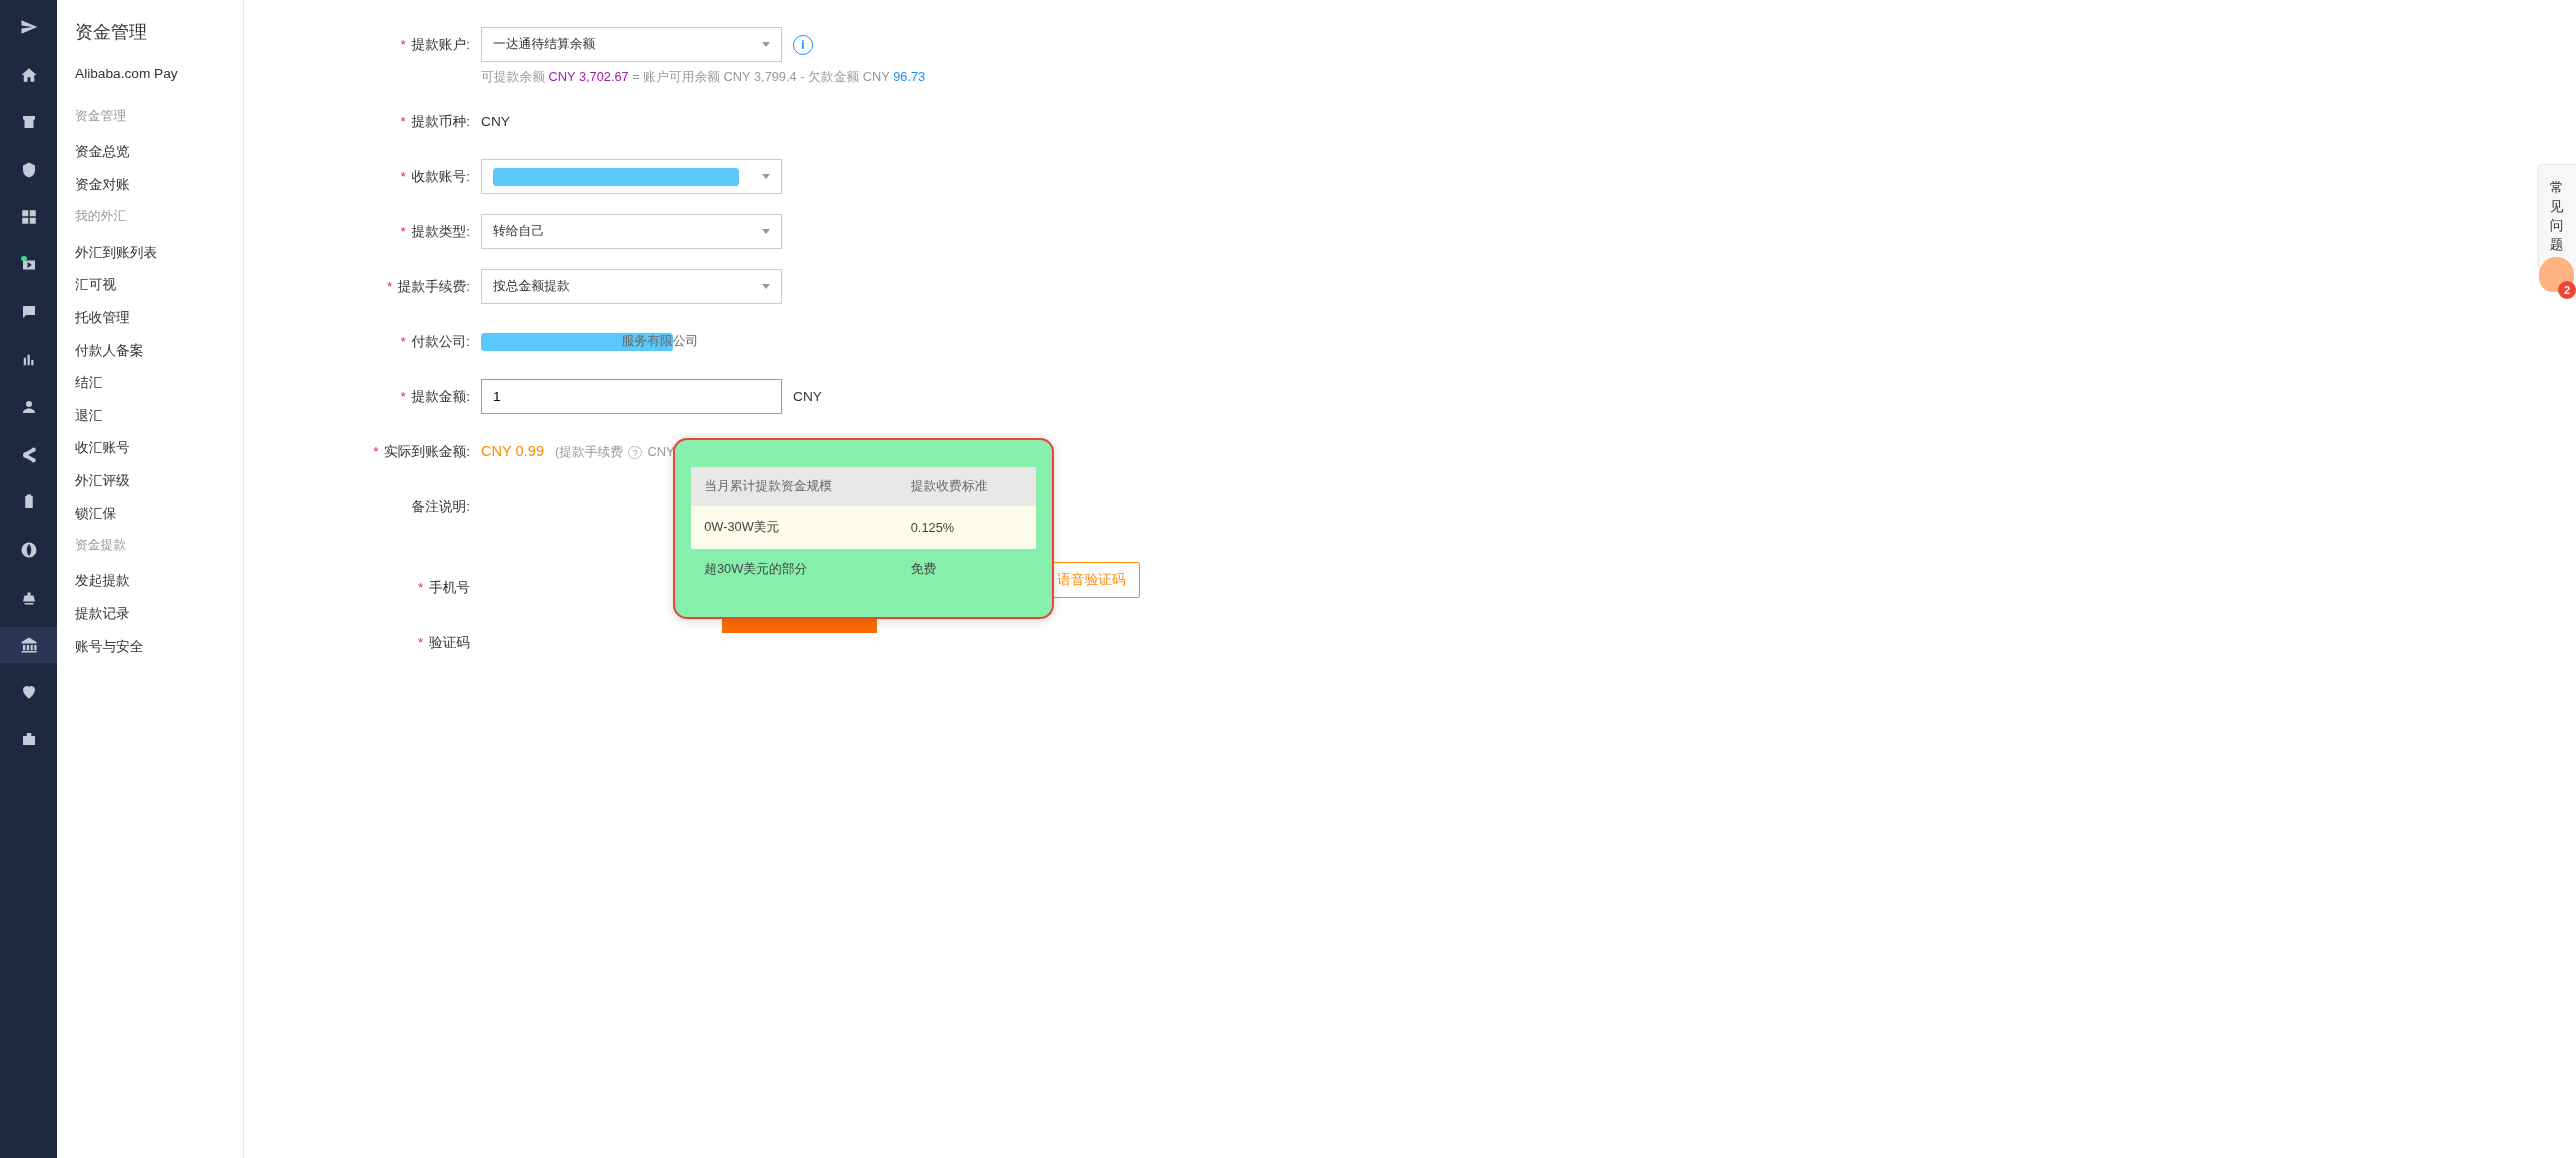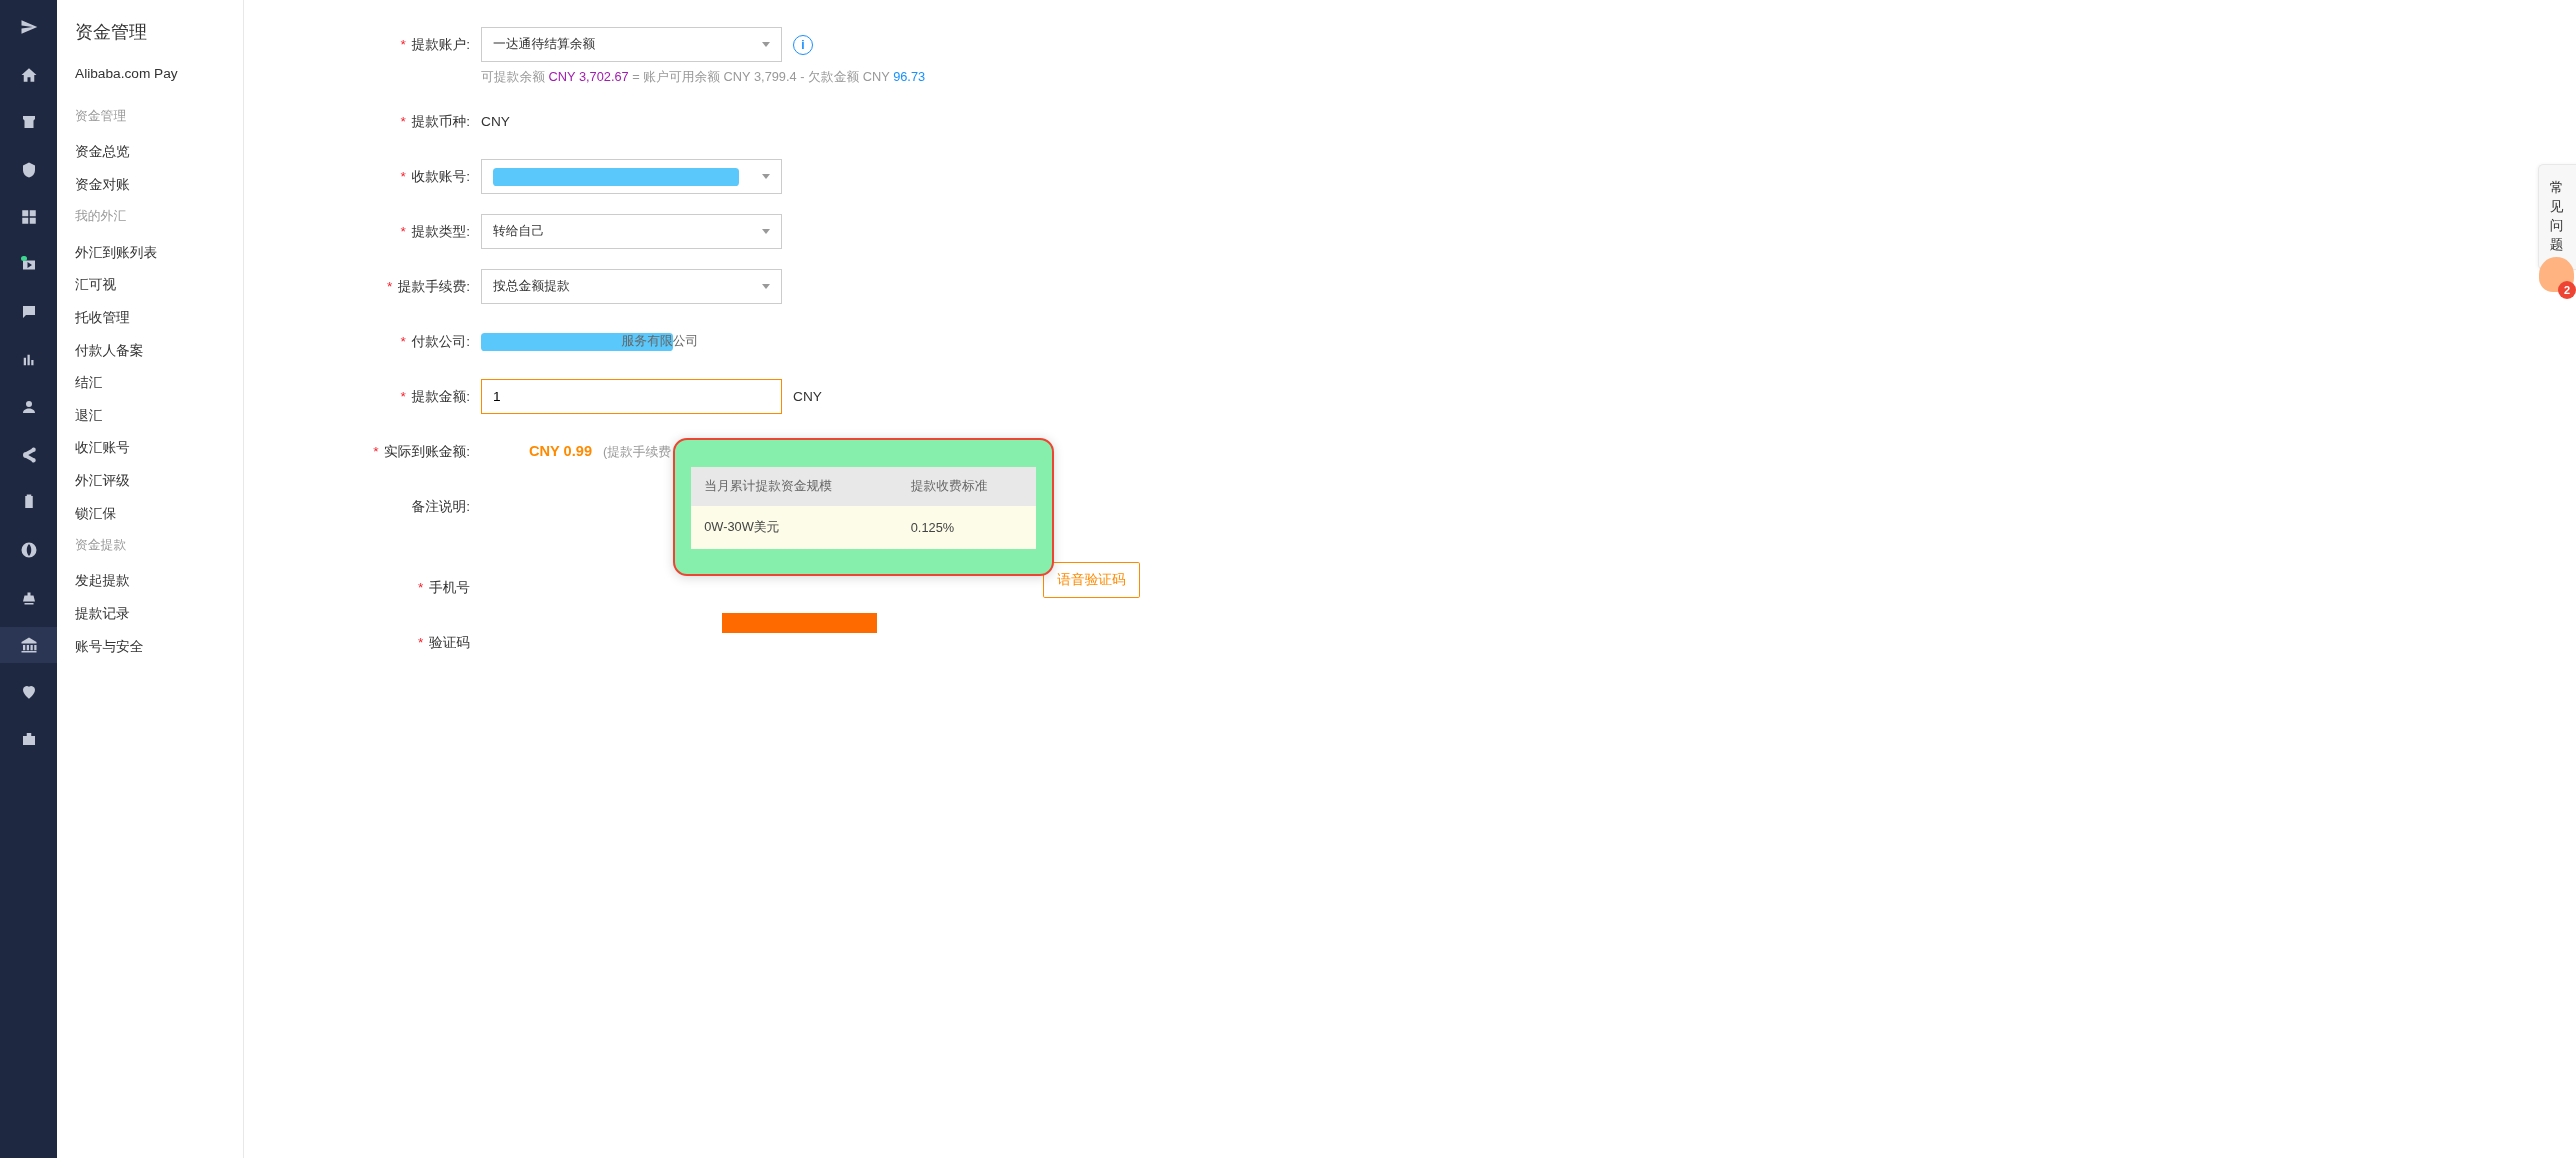--- a/index.html
+++ b/index.html
@@ -34,21 +34,21 @@
     .unit-label { margin-left: 11px; font-size: 13.7px; color: #333; }
     
     .info-icon-circle { width: 20px; height: 20px; border: 1.4px solid #1890ff; border-radius: 50%; display: inline-flex; align-items: center; justify-content: center; color: #1890ff; font-size: 12px; font-weight: bold; margin-left: 11px; cursor: pointer; }
     
     .balance-info { font-size: 12.8px; color: #999; margin-left: 128px; margin-top: -12.8px; margin-bottom: 18px; }
     .balance-info .amt-orange { color: #a21caf; font-weight: 500; }
     .balance-info .amt-blue { color: #1890ff; font-weight: 500; }
     
     .link-blue { color: #1890ff; font-size: 12.8px; cursor: pointer; margin-left: 128px; margin-top: -11px; margin-bottom: 16.4px; display: block; }
     
-    .actual-amount { color: #ff8a00; font-size: 14.6px; font-weight: 700; margin-right: 7.3px; margin-left: 48px; }
+    .actual-amount { color: #ff8a00; font-size: 14.6px; font-weight: 400; margin-right: 7.3px; }
     .fee-text { color: #999; font-size: 12.8px; }
     .fee-q { display: inline-block; width: 13.7px; height: 13.7px; border: 0.9px solid #bbb; border-radius: 50%; font-size: 9px; text-align: center; line-height: 12px; color: #999; margin: 0 1.8px; }
     
     
     .redacted-blue { display: inline-block; background: #5ac8fa; height: 18px; border-radius: 3.6px; }
     
     
     .fee-popup-wrap { position: absolute; left: 429px; top: 438px; z-index: 10; }
     .fee-popup { width: 381px; border: 2.3px solid #e43; border-radius: 14px; background: #86efac; box-shadow: 0 1.8px 11px rgba(0,0,0,0.15); padding: 27px 16.4px 25.5px; }
     .fee-table { width: 100%; border-collapse: collapse; }
@@ -273,20 +273,24 @@
             <tr>
               <th>当月累计提款资金规模</th>
               <th>提款收费标准</th>
             </tr>
           </thead>
           <tbody>
             <tr class="highlight">
               <td>0W-30W美元</td>
               <td>0.125%</td>
             </tr>
+            <tr>
+              <td>超30W美元的部分</td>
+              <td>免费</td>
+            </tr>
           </tbody>
         </table>
       </div>
     </div>
 
   </div>
 </div>
 
 <div class="faq-float">
   <div class="faq-text">

